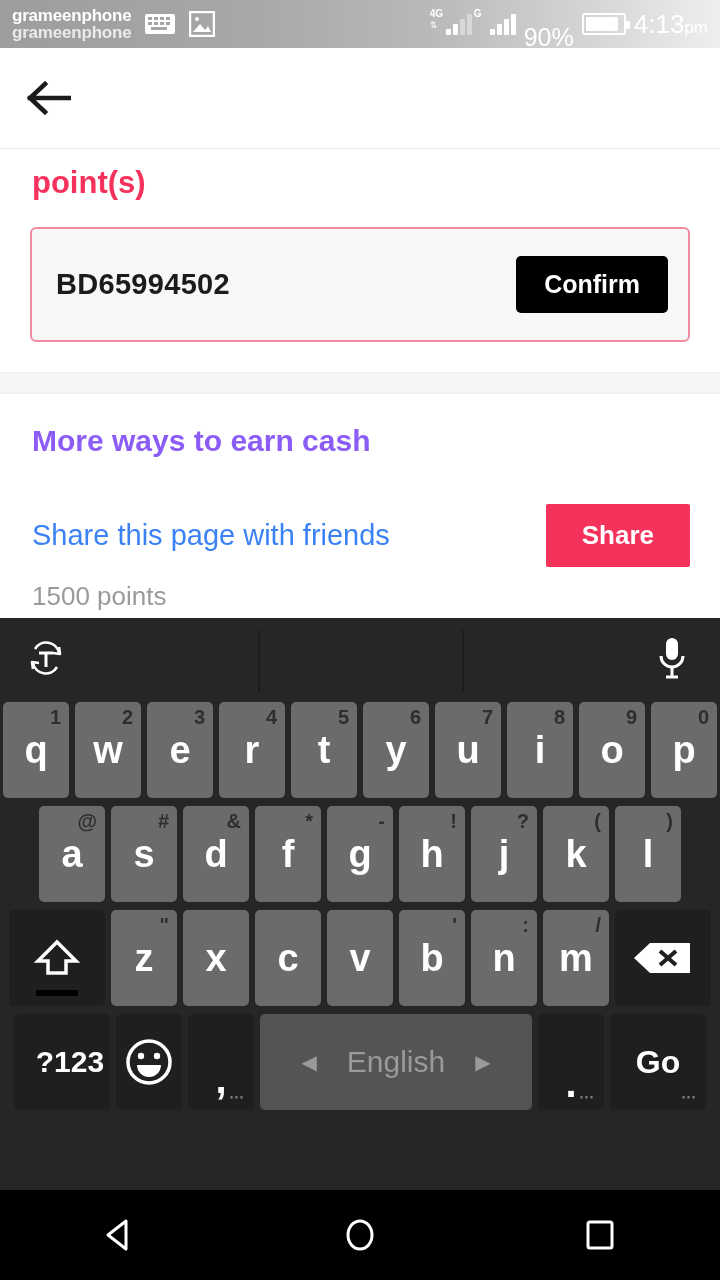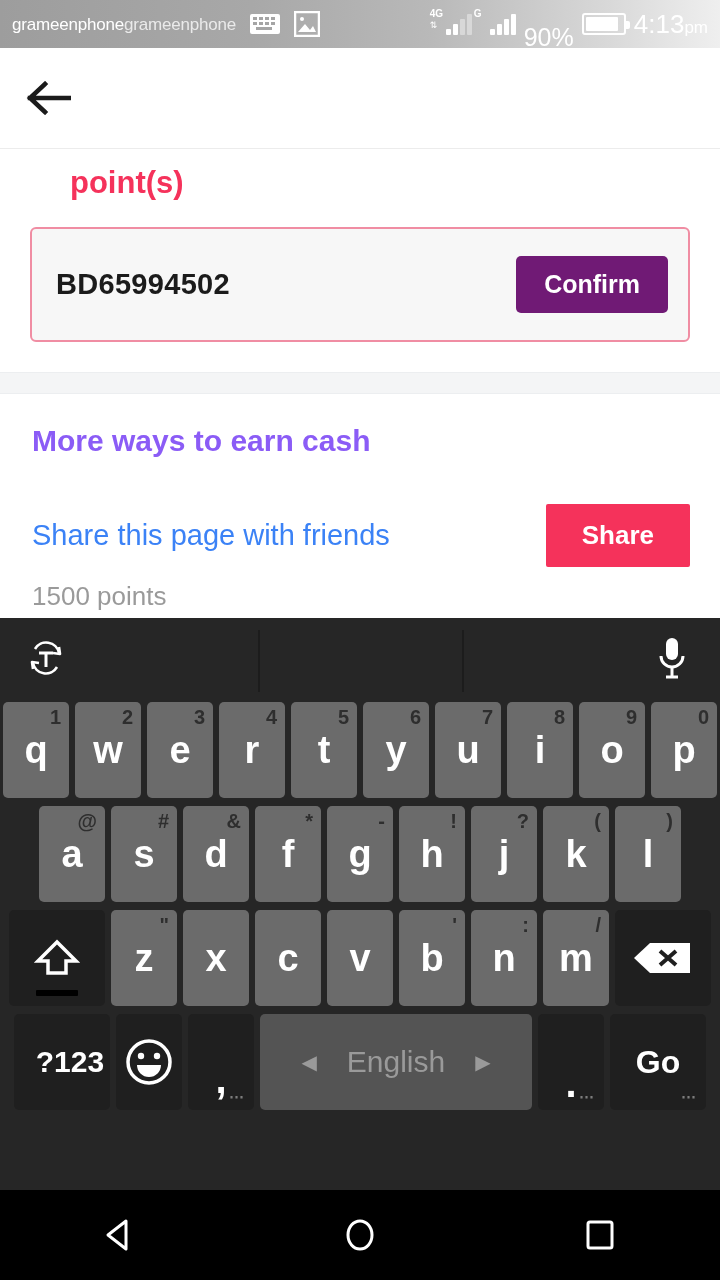--- a/index.html
+++ b/index.html
@@ -11,21 +11,21 @@
   }
   #screen { position:relative; width:720px; height:1280px; background:#fff; }
 
   
   .statusbar{
     position:absolute; top:0; left:0; width:720px; height:48px;
     background:linear-gradient(to right,#9d9d9d 0%,#a8a8a8 35%,#b9b9b9 60%,#d9d9d9 85%,#efefef 100%);
     display:flex; align-items:center;
   }
   .sb-left{ display:flex; align-items:center; padding-left:12px; flex:1; min-width:0; }
-  .carriers{ display:flex; flex-direction:row; line-height:1.0; }
+  .carriers{ display:flex; flex-direction:column; line-height:1.0;font-weight:bold; }
   .carrier{ font-size:17px; color:#fff; letter-spacing:-0.2px; }
   .carrier.second{ color:#eaeaea; }
   .sb-icon{ margin-left:14px; display:flex; align-items:center; }
   .sb-right{ display:flex; align-items:center; padding-right:12px; gap:8px; }
   .sig{ display:flex; align-items:flex-end; gap:2px; height:22px; }
   .sig i{ display:block; width:5px; background:#fff; border-radius:1px; }
   .sig i:nth-child(1){ height:6px; }
   .sig i:nth-child(2){ height:11px; }
   .sig i:nth-child(3){ height:16px; }
   .sig i:nth-child(4){ height:21px; }
@@ -40,31 +40,31 @@
   .clock{ font-size:26px; color:#fff; font-weight:500; }
   .clock .ampm{ font-size:17px; }
 
   
   .appbar{ position:absolute; top:48px; left:0; width:720px; height:100px; background:#fff; display:flex; align-items:center; }
   .back-btn{ width:96px; height:100px; display:flex; align-items:center; justify-content:center; }
 
   
   .content{ position:absolute; top:148px; left:0; width:720px; height:470px; background:#fff; overflow:hidden; }
   .hairline{ height:1px; background:#ececec; }
-  .points-title{ font-size:31px; font-weight:bold; color:#f5325b; padding:16px 32px 0;margin-left:38px; }
+  .points-title{ font-size:31px; font-weight:bold; color:#f5325b; padding:16px 32px 0; }
   .points-sub{ font-size:26px; color:#8b8b8b; padding:14px 32px 0; }
 
   .code-box{
     margin:26px 30px 0; height:115px; background:#f7f7f7;
     border:2px solid #f08da3; border-radius:6px;
     display:flex; align-items:center; justify-content:space-between; padding:0 20px 0 24px;
   }
   .code-val{ font-size:29px; color:#1b1b1b; font-weight:bold; letter-spacing:0.3px; }
   .confirm-btn{
-    background:#701a75; color:#fff; border:none; border-radius:5px;
+    background:#000000; color:#fff; border:none; border-radius:5px;
     font-size:25px; font-weight:bold; padding:14px 28px; font-family:inherit;
   }
 
   .band{ margin-top:30px; height:22px; background:#f4f5f6; border-top:1px solid #eceef0; border-bottom:1px solid #eceef0; }
 
   .sec-title{ font-size:30px; font-weight:bold; color:#8b5cf6; padding:30px 32px 0; }
   .row{ display:flex; align-items:center; justify-content:space-between; padding:46px 30px 0 32px; }
   .row-text{ font-size:29px; color:#3b82f6; }
   .share-btn{
     background:#f5325b; color:#fff; border:none; border-radius:2px;

